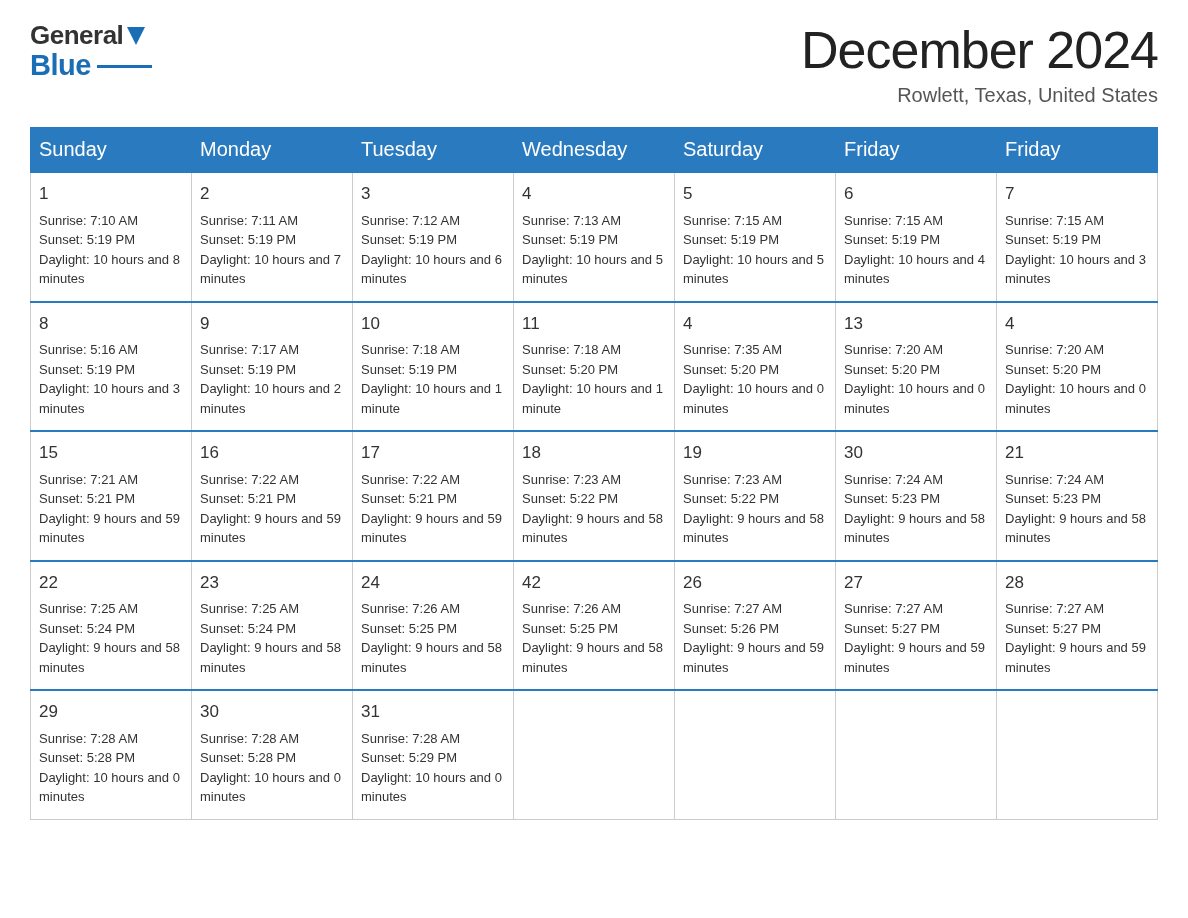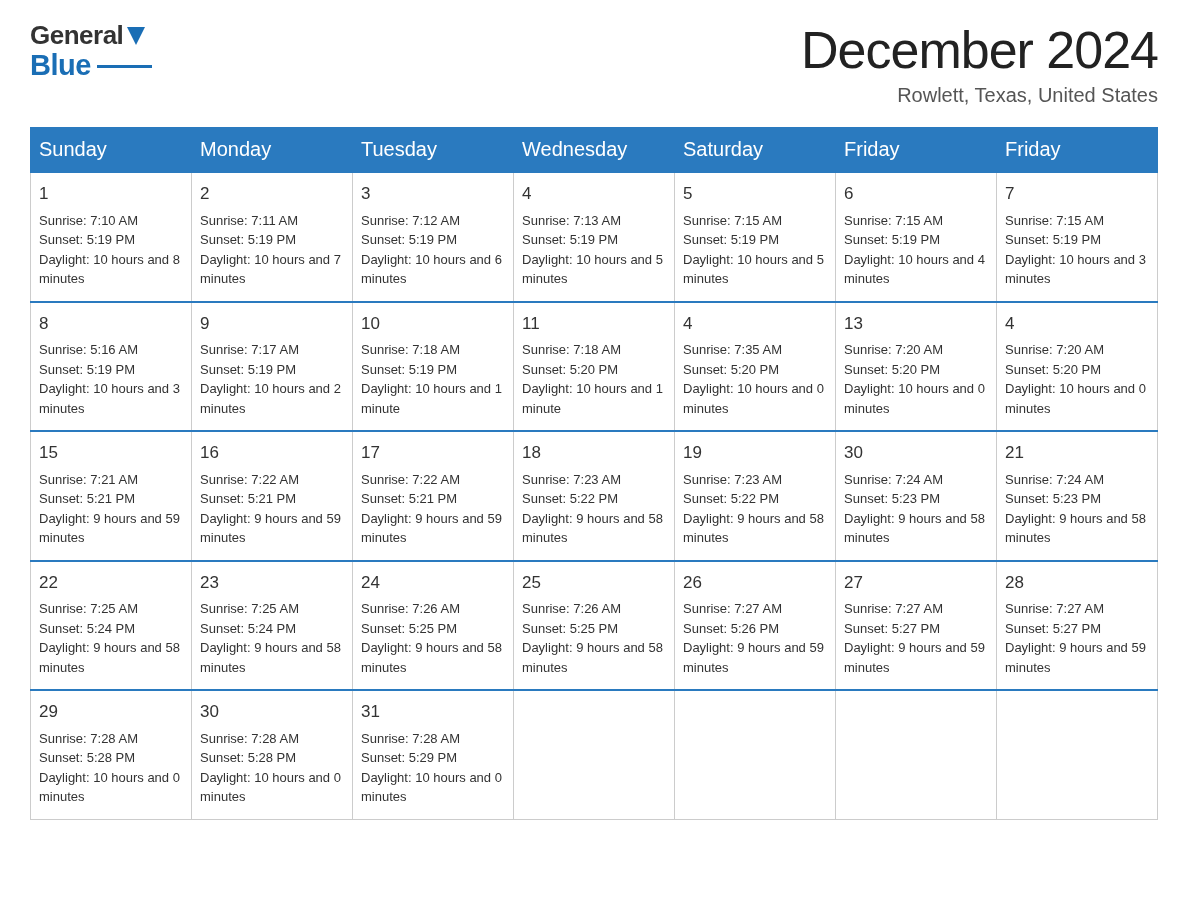--- a/index.html
+++ b/index.html
@@ -255,21 +255,21 @@
         <span>Sunset: 5:24 PM</span><br>
         <span>Daylight: 9 hours and 58 minutes</span>
       </td>
         <td>
         <span class="day-num">24</span>
         <span>Sunrise: 7:26 AM</span><br>
         <span>Sunset: 5:25 PM</span><br>
         <span>Daylight: 9 hours and 58 minutes</span>
       </td>
         <td>
-        <span class="day-num">25</span>
+        <span class="day-num">42</span>
         <span>Sunrise: 7:26 AM</span><br>
         <span>Sunset: 5:25 PM</span><br>
         <span>Daylight: 9 hours and 58 minutes</span>
       </td>
         <td>
         <span class="day-num">26</span>
         <span>Sunrise: 7:27 AM</span><br>
         <span>Sunset: 5:26 PM</span><br>
         <span>Daylight: 9 hours and 59 minutes</span>
       </td>

